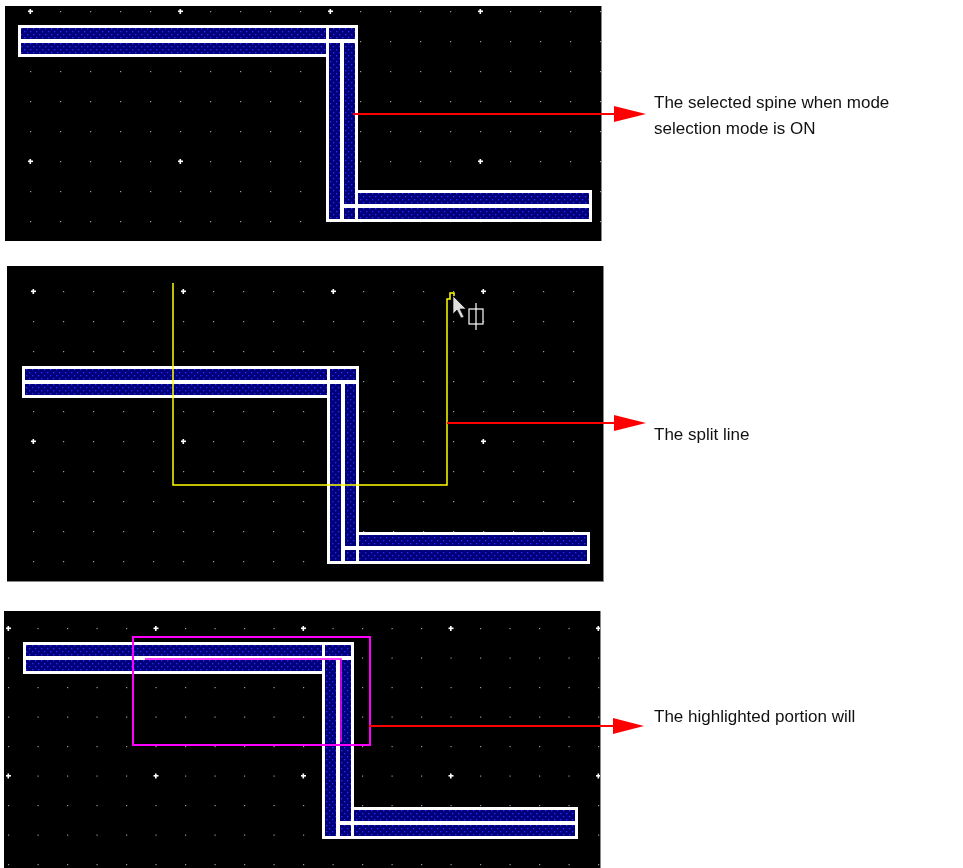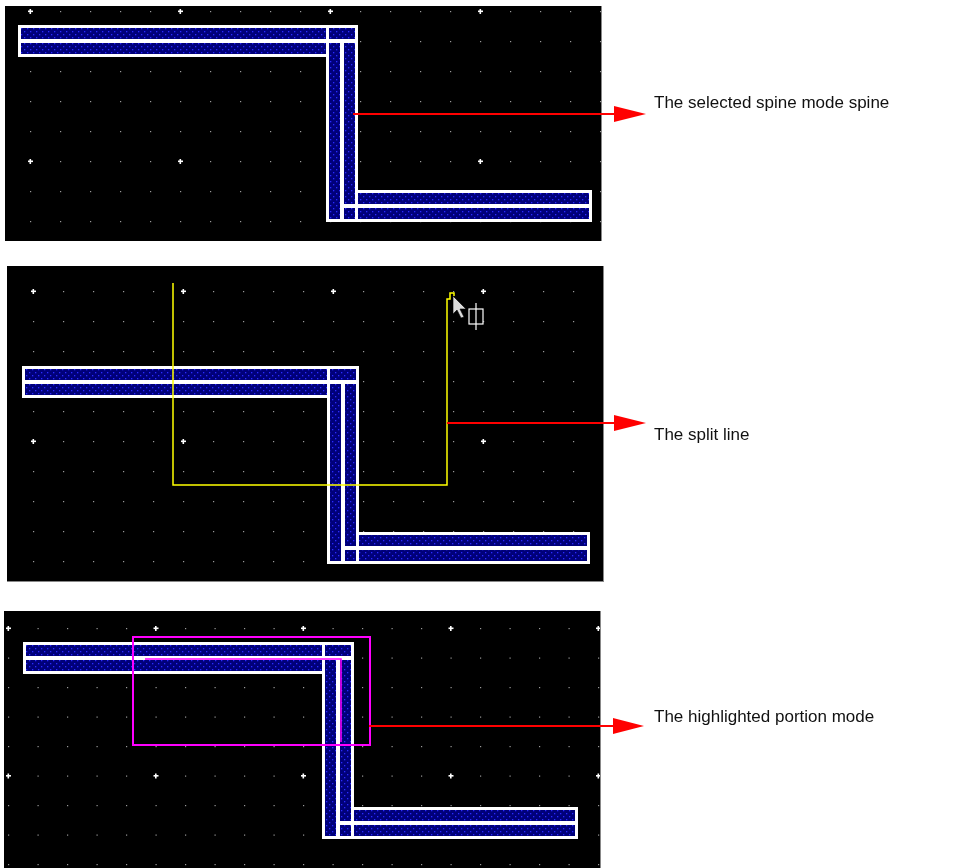--- a/index.html
+++ b/index.html
@@ -701,20 +701,21 @@
     <line x1="447" y1="423" x2="618" y2="423" stroke="#ff0000" stroke-width="2"></line>
     <polygon points="614,415 646,423 614,431" fill="#ff0000"></polygon>
   </g>
   <g>
     <line x1="369" y1="726" x2="618" y2="726" stroke="#ff0000" stroke-width="2"></line>
     <polygon points="613,718 644,726 613,734" fill="#ff0000"></polygon>
   </g>
 </svg>
 
 <div class="callout" id="callout-1">
-  <div>The selected spine mode spine</div>
+  <div>The selected spine when mode</div>
+  <div>selection mode is ON</div>
 </div>
 <div class="callout" id="callout-2">
   <div>The split line</div>
 </div>
 <div class="callout" id="callout-3">
-  <div>The highlighted portion mode</div>
+  <div>The highlighted portion will</div>
 </div>
 
 </body></html>

